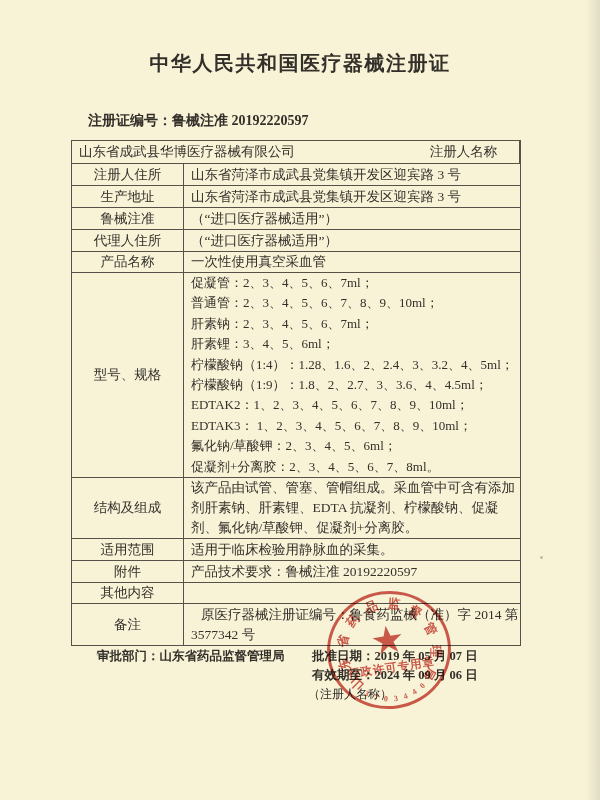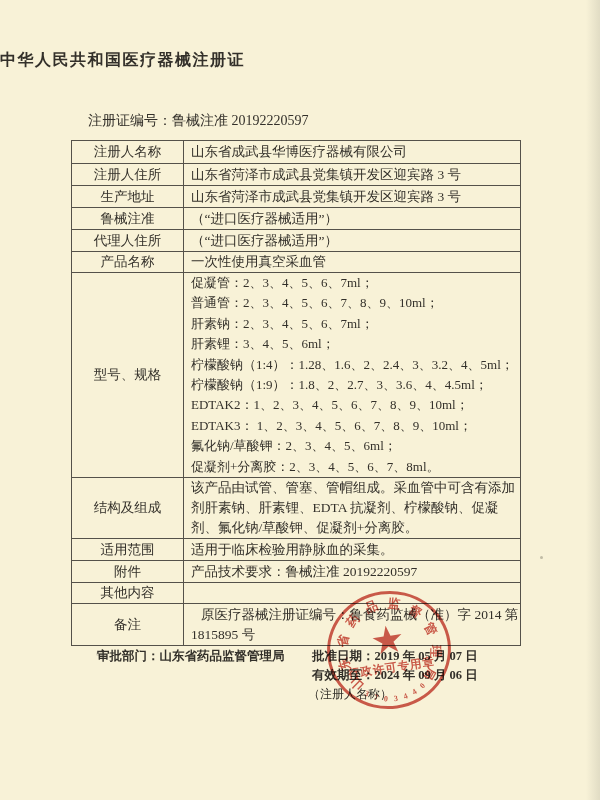--- a/index.html
+++ b/index.html
@@ -6,25 +6,25 @@
   .page{
     position:relative; width:600px; height:800px;
     background:#f8f2d7;
     font-family:"Liberation Serif","DejaVu Serif",serif;
     color:#33302a; overflow:hidden;
   }
   .scan-edge{position:absolute;top:0;right:0;bottom:0;width:14px;
     background:linear-gradient(to right, rgba(0,0,0,0), rgba(120,120,110,0.18));}
   .speck{position:absolute;border-radius:50%;}
   .page-title{
-    position:absolute; top:50px; left:0; width:100%; text-align:left;
-    font-size:16px; font-weight:700; letter-spacing:1.5px; white-space:nowrap;
+    position:absolute; top:50px; left:0; width:100%; text-align:center;
+    font-size:20px; font-weight:700; letter-spacing:1.5px; white-space:nowrap;
   }
   .reg-line{
-    position:absolute; top:112px; left:88px; font-size:14px; font-weight:400;
+    position:absolute; top:112px; left:88px; font-size:14px; font-weight:700;
     white-space:nowrap;
   }
   .cert-table{
     position:absolute; left:71px; top:140px; width:450px;
     border:1px solid #55524a; box-sizing:border-box;
     font-size:13.5px;
   }
   .row{display:flex; box-sizing:border-box;}
   .row + .row{border-top:1px solid #55524a;}
   .cell{box-sizing:border-box;}
@@ -74,24 +74,24 @@
   <div class="speck" style="left:540px;top:556px;width:3px;height:3px;background:#8a8574;opacity:.5;"></div>
   <div class="speck" style="left:96px;top:652px;width:10px;height:4px;background:#b9b4a2;opacity:.45;border-radius:40%;"></div>
 
   <div class="page-title">中华人民共和国医疗器械注册证</div>
 
   <div class="reg-line">注册证编号：鲁械注准 20192220597</div>
 
   <div class="cert-table">
 
     <div class="row h22">
+      <div class="cell content-cell">
+          <div>山东省成武县华博医疗器械有限公司</div>
+        </div>
       <div class="cell label-cell">注册人名称</div>
-      <div class="cell content-cell">
-          <div>山东省成武县华博医疗器械有限公司</div>
-        </div>
     </div>
 
     <div class="row h22">
       <div class="cell label-cell">注册人住所</div>
       <div class="cell content-cell">
           <div>山东省菏泽市成武县党集镇开发区迎宾路 3 号</div>
         </div>
     </div>
 
     <div class="row h22">
@@ -163,21 +163,21 @@
       <div class="cell label-cell">其他内容</div>
       <div class="cell content-cell">
           <div></div>
         </div>
     </div>
 
     <div class="row h42">
       <div class="cell label-cell">备注</div>
       <div class="cell content-cell">
         <div class="remark-line1">原医疗器械注册证编号：鲁食药监械（准）字 2014 第</div>
-        <div class="remark-line2">1815895 号</div>
+        <div class="remark-line2">3577342 号</div>
       </div>
     </div>
 
   </div>
 
   <div class="footer-dept">审批部门：山东省药品监督管理局</div>
   <div class="footer-date1">批准日期：2019 年 05 月 07 日</div>
   <div class="footer-date2">有效期至：2024 年 09 月 06 日</div>
   <div class="footer-sign">（注册人名称）</div>
 

